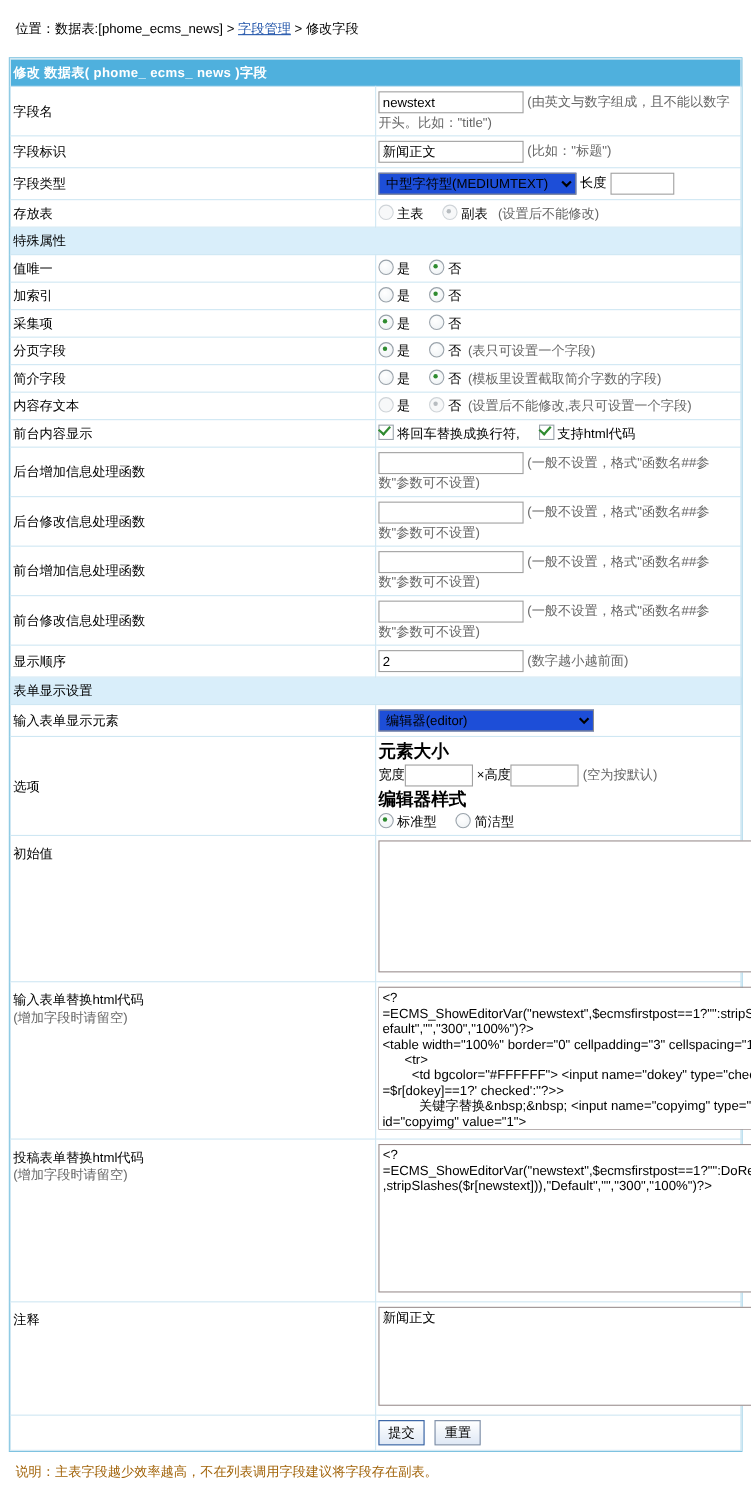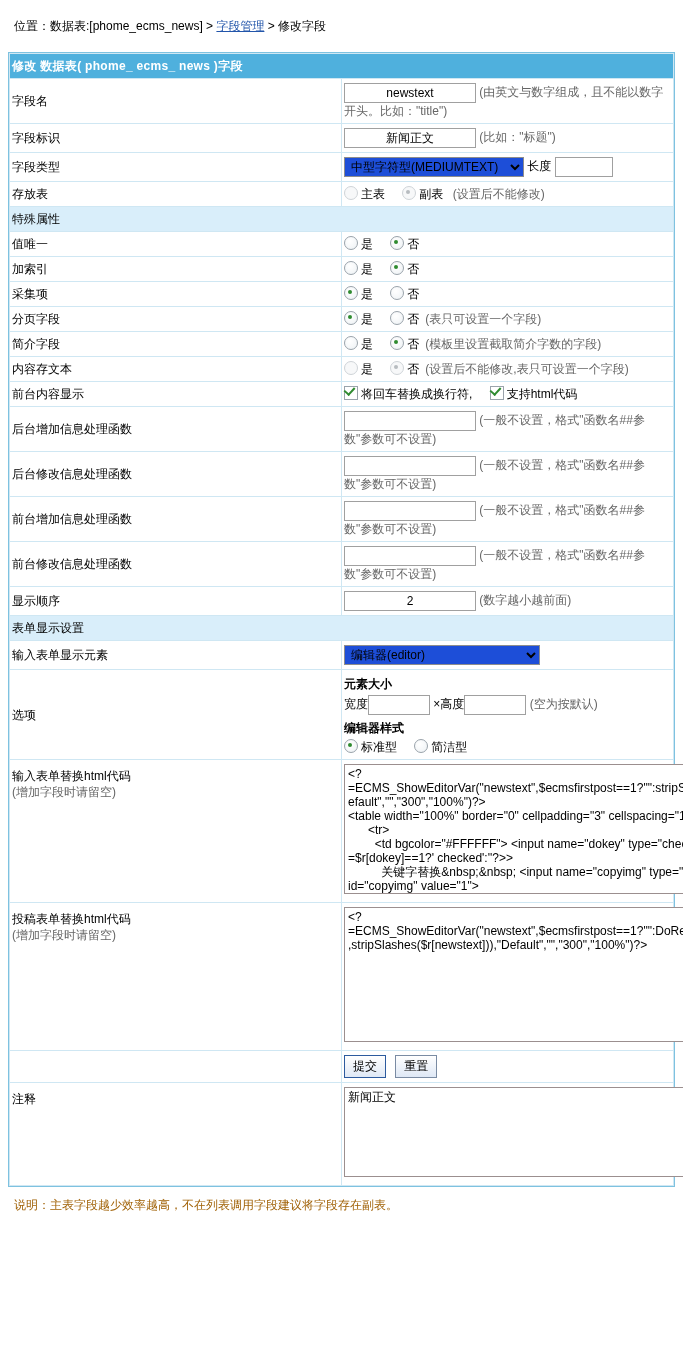--- a/index.html
+++ b/index.html
@@ -47,21 +47,21 @@
   td.val{background:#fff;}
   td.lbl.top{vertical-align:top;padding-top:8px;}
   .hint{color:#666;font-size:12px;}
   .sub{color:#666;font-size:12px;display:block;}
   input.txt{
     border:1px solid #a0a0a0;background:#fff;
     font-family:"Liberation Sans","DejaVu Sans",sans-serif;
     font-size:12px;height:16px;padding:1px 3px;color:#000;
     vertical-align:middle;
   }
-  input.w130{width:124px;text-align:center;}
+  input.w130{width:124px;}
   input.w60{width:54px;}
   input.w55{width:50px;}
   select.sel{
     font-family:"Liberation Sans","DejaVu Sans",sans-serif;
     font-size:12px;border:1px solid #8d8d8d;background:#1d4ed8;
     height:20px;padding:1px 2px;vertical-align:middle;
   }
   select.w180{width:180px;}
   select.w210{width:196px;}
   textarea.ta{
@@ -87,21 +87,21 @@
   .chk{
     border:1px solid #9aa3ab;background:#fff;
   }
   .chk.on::after{
     content:"";position:absolute;left:1px;top:-2px;
     width:5px;height:8px;border:solid #2f8b30;
     border-width:0 2px 2px 0;transform:rotate(42deg);
   }
   .opt{margin-right:14px;white-space:nowrap;display:inline-block;}
   .opt.nogap{margin-right:6px;}
-  .optbox .h{font-weight:bold;font-size:12px;margin:2px 0 3px 0;}
+  .optbox .h{font-weight:bold;font-size:16px;margin:2px 0 3px 0;}
   .optbox .line{margin:0 0 5px 0;}
   .btn{
     font-family:"Liberation Sans","DejaVu Sans",sans-serif;
     font-size:12px;
     border:1px solid #2c5a9e;
     background:linear-gradient(#ffffff,#dfe8f5);
     padding:2px 8px;color:#000;margin-right:6px;cursor:pointer;
   }
   .btn.second{border-color:#7a8ba3;}
   .footnote{
@@ -283,20 +283,26 @@
         <span class="hint">(空为按默认)</span>
       </div>
       <div class="h">编辑器样式</div>
       <div>
         <span class="opt"><span class="radio on"></span><span>标准型</span></span>
         <span class="opt"><span class="radio"></span><span>简洁型</span></span>
       </div>
     </td>
   </tr>
 
+  <tr>
+    <td class="lbl top">初始值</td>
+    <td class="val">
+      <textarea class="ta" style="height: 120px;"></textarea>
+    </td>
+  </tr>
 
   <tr>
     <td class="lbl top">
       <span>输入表单替换html代码</span>
       <span class="sub">(增加字段时请留空)</span>
     </td>
     <td class="val">
       <textarea class="ta" style="height: 130px;">&lt;?=ECMS_ShowEditorVar("newstext",$ecmsfirstpost==1?"":stripSlashes($r[newstext]),"Default","","300","100%")?&gt;
 &lt;table width="100%" border="0" cellpadding="3" cellspacing="1" bgcolor="#DBEAF5"&gt;
       &lt;tr&gt;
@@ -310,31 +316,31 @@
     <td class="lbl top">
       <span>投稿表单替换html代码</span>
       <span class="sub">(增加字段时请留空)</span>
     </td>
     <td class="val">
       <textarea class="ta" style="height: 135px;">&lt;?=ECMS_ShowEditorVar("newstext",$ecmsfirstpost==1?"":DoReqValue($mid,'newstext',stripSlashes($r[newstext])),"Default","","300","100%")?&gt;</textarea>
     </td>
   </tr>
 
   <tr>
+    <td class="lbl top">注释</td>
+    <td class="val">
+      <textarea class="ta" style="height: 90px;">新闻正文</textarea>
+    </td>
+  </tr>
+
+  <tr>
     <td class="lbl">&nbsp;</td>
     <td class="val">
       <button class="btn" type="button">提交</button>
       <button class="btn second" type="button">重置</button>
-    </td>
-  </tr>
-
-  <tr>
-    <td class="lbl top">注释</td>
-    <td class="val">
-      <textarea class="ta" style="height: 90px;">新闻正文</textarea>
     </td>
   </tr>
 
 </tbody>
     </table>
 </div>
 
 <div class="footnote">说明：主表字段越少效率越高，不在列表调用字段建议将字段存在副表。</div>
 
 </body></html>

